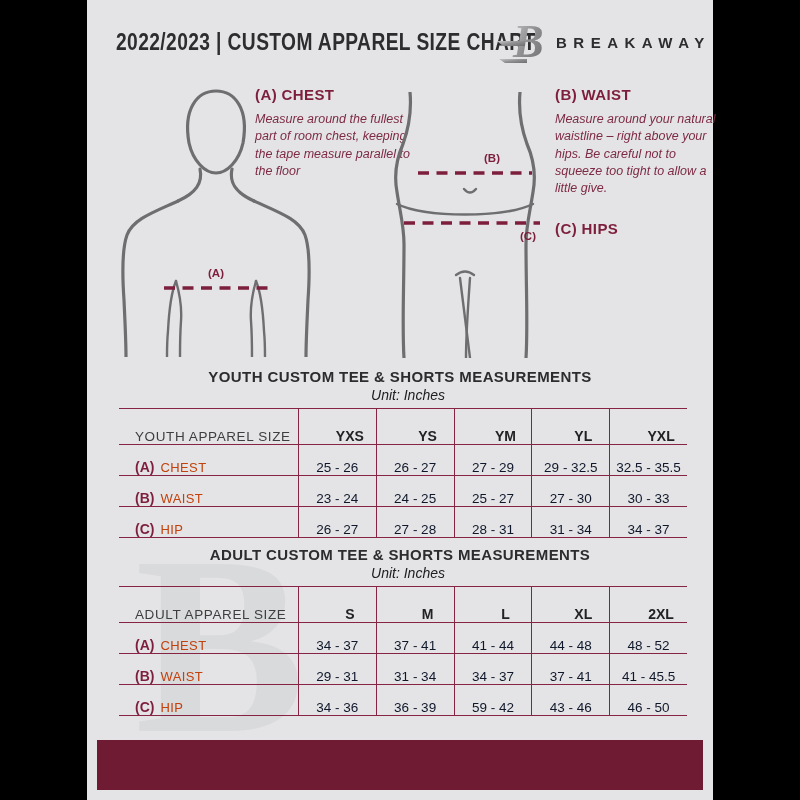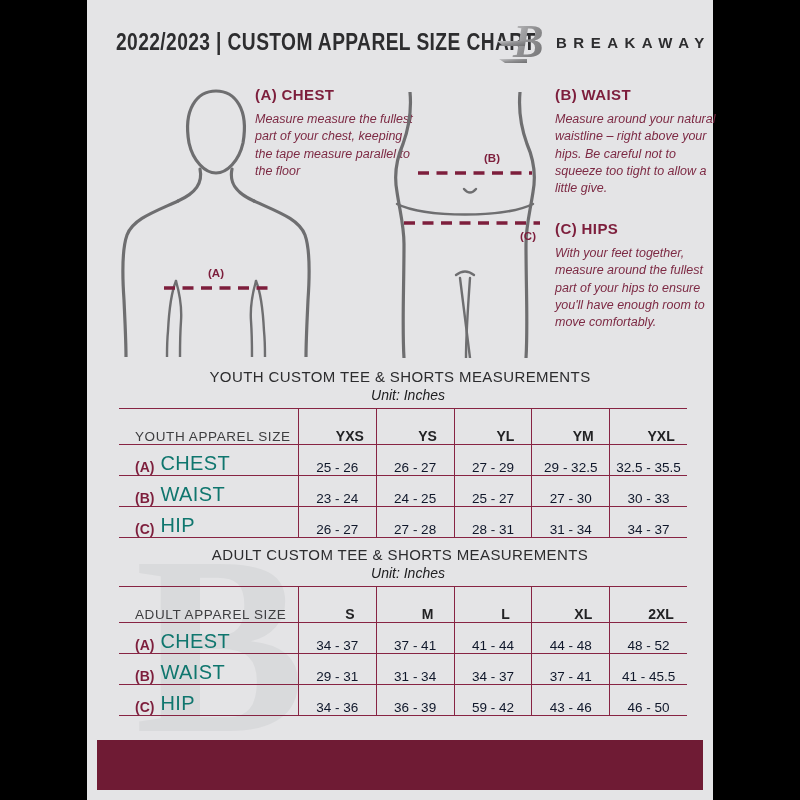--- a/index.html
+++ b/index.html
@@ -29,35 +29,35 @@
   .inst{position:absolute;}
   .inst-title{font-size:15px;font-weight:700;color:var(--maroon);letter-spacing:.4px;}
   .inst-text{margin-top:8px;font-size:12.5px;font-style:italic;color:var(--maroon-text);
     line-height:1.38;}
   .dash{stroke:var(--maroon);stroke-width:3.5;stroke-dasharray:11 7.5;fill:none;}
   .outline{stroke:var(--fig);stroke-width:3.2;fill:none;stroke-linecap:round;}
   .outline.thin{stroke-width:2.4;}
   .figlabel{font-size:11.5px;font-weight:700;fill:var(--maroon);}
   
   .sec-title{position:absolute;width:626px;text-align:center;font-size:15px;
-    font-weight:400;color:var(--ink);letter-spacing:.4px;}
+    font-weight:700;color:var(--ink);letter-spacing:.4px;}
   .sec-unit{position:absolute;width:642px;text-align:center;font-size:14px;
     font-style:italic;color:#202022;}
   .size-table{position:absolute;left:32px;width:568px;display:grid;
     grid-template-columns:31.5% repeat(5,1fr);}
   .cell{display:flex;align-items:flex-end;justify-content:center;
     border-bottom:1.6px solid var(--line);}
   .cell.th{height:37px;border-top:1.6px solid var(--line);padding-left:25px;}
   .cell.td{height:31px;}
   .cell.vline{border-left:1.6px solid var(--line);}
   .cell.left{justify-content:flex-start;padding-left:16px;}
   .th-label{font-size:13.5px;color:#3e3e40;letter-spacing:.6px;}
   .th-size{font-size:14px;font-weight:700;color:#222224;}
   .row-key{font-size:14px;font-weight:700;color:var(--maroon);margin-right:6px;}
-  .row-label{font-size:20px;color:#0f766e;letter-spacing:.4px;margin-top:24px;}
+  .row-label{font-size:13px;color:#c2410c;letter-spacing:.4px;margin-top:24px;}
   .val{font-size:13.5px;color:#0f172a;}
   
   .watermark{position:absolute;left:48px;top:518px;font-family:"Liberation Serif",serif;
     font-weight:700;font-size:255px;line-height:1;color:#d9dadc;z-index:0;}
   .content{position:relative;z-index:1;}
   .footer-bar{position:absolute;left:10px;top:740px;width:606px;height:50px;
     background:var(--footer);z-index:2;}
 </style>
 </head>
 <body>
@@ -96,21 +96,21 @@
         <path class="outline thin" d="M56,196 C51,208 49,226 48,246 C47,256 47,265 47,272"></path>
         <path class="outline thin" d="M56,196 C60,210 62,222 61,236 C60,250 60,262 60,272"></path>
         <path class="outline thin" d="M136,196 C141,208 143,226 144,246 C145,256 145,265 145,272"></path>
         <path class="outline thin" d="M136,196 C132,210 130,222 131,236 C132,250 132,262 132,272"></path>
         <line class="dash" x1="44" y1="203" x2="148" y2="203"></line>
         <text class="figlabel" x="96" y="192" text-anchor="middle">(A)</text>
       </svg>
 
       <div class="inst" style="left:168px;top:26px;width:158px;">
         <div class="inst-title">(A) CHEST</div>
-        <p class="inst-text">Measure measure the fullest part of your chest, keeping the tape measure parallel to the floor</p>
+        <p class="inst-text">Measure around the fullest part of room chest, keeping the tape measure parallel to the floor</p>
       </div>
 
       <svg class="fig" style="left:293px;top:32px;" width="170" height="266" viewBox="0 0 170 266">
         <path class="outline" d="M30,0 C32,22 28,38 23,52 C16,68 14,84 17,100 C20,120 24,134 24,152 C24,196 22,234 24,266"></path>
         <path class="outline" d="M140,0 C138,22 142,38 147,52 C154,68 156,84 153,100 C150,120 146,134 146,152 C146,196 148,234 146,266"></path>
         <path class="outline thin" d="M84,97 Q90,104 96,97"></path>
         <path class="outline thin" d="M17,112 C45,126 125,126 153,112"></path>
         <path class="outline thin" d="M76,183 Q85,176 94,183"></path>
         <path class="outline thin" d="M80,186 C83,212 87,240 90,266"></path>
         <path class="outline thin" d="M90,186 C88,214 86,242 86,266"></path>
@@ -120,43 +120,42 @@
         <text class="figlabel" x="148" y="148" text-anchor="middle">(C)</text>
       </svg>
 
       <div class="inst" style="left:468px;top:26px;width:162px;">
         <div class="inst-title">(B) WAIST</div>
         <p class="inst-text">Measure around your natural waistline – right above your hips. Be careful not to squeeze too tight to allow a little give.</p>
       </div>
 
       <div class="inst" style="left:468px;top:160px;width:168px;">
         <div class="inst-title">(C) HIPS</div>
-        <p class="inst-text">With your feet together, measure around the fullest part of your hips to ensure you'll have enough room to move comfortably.</p>
       </div>
 
     </div>
 
     <div class="sec-title" style="top:368px;">YOUTH CUSTOM TEE &amp; SHORTS MEASUREMENTS</div>
     <div class="sec-unit" style="top:387px;">Unit: Inches</div>
 
     <div class="size-table" style="top:408px;">
       <div class="cell th left">
           <span class="th-label">YOUTH APPAREL SIZE</span>
         </div>
       <div class="cell th vline">
           <span class="th-size">YXS</span>
         </div>
       <div class="cell th vline">
           <span class="th-size">YS</span>
         </div>
       <div class="cell th vline">
+          <span class="th-size">YM</span>
+        </div>
+      <div class="cell th vline">
           <span class="th-size">YL</span>
-        </div>
-      <div class="cell th vline">
-          <span class="th-size">YM</span>
         </div>
       <div class="cell th vline">
           <span class="th-size">YXL</span>
         </div>
 
       <div class="cell td left">
           <span class="row-key">(A)</span>
           <span class="row-label">CHEST</span>
         </div>
       <div class="cell td vline">

